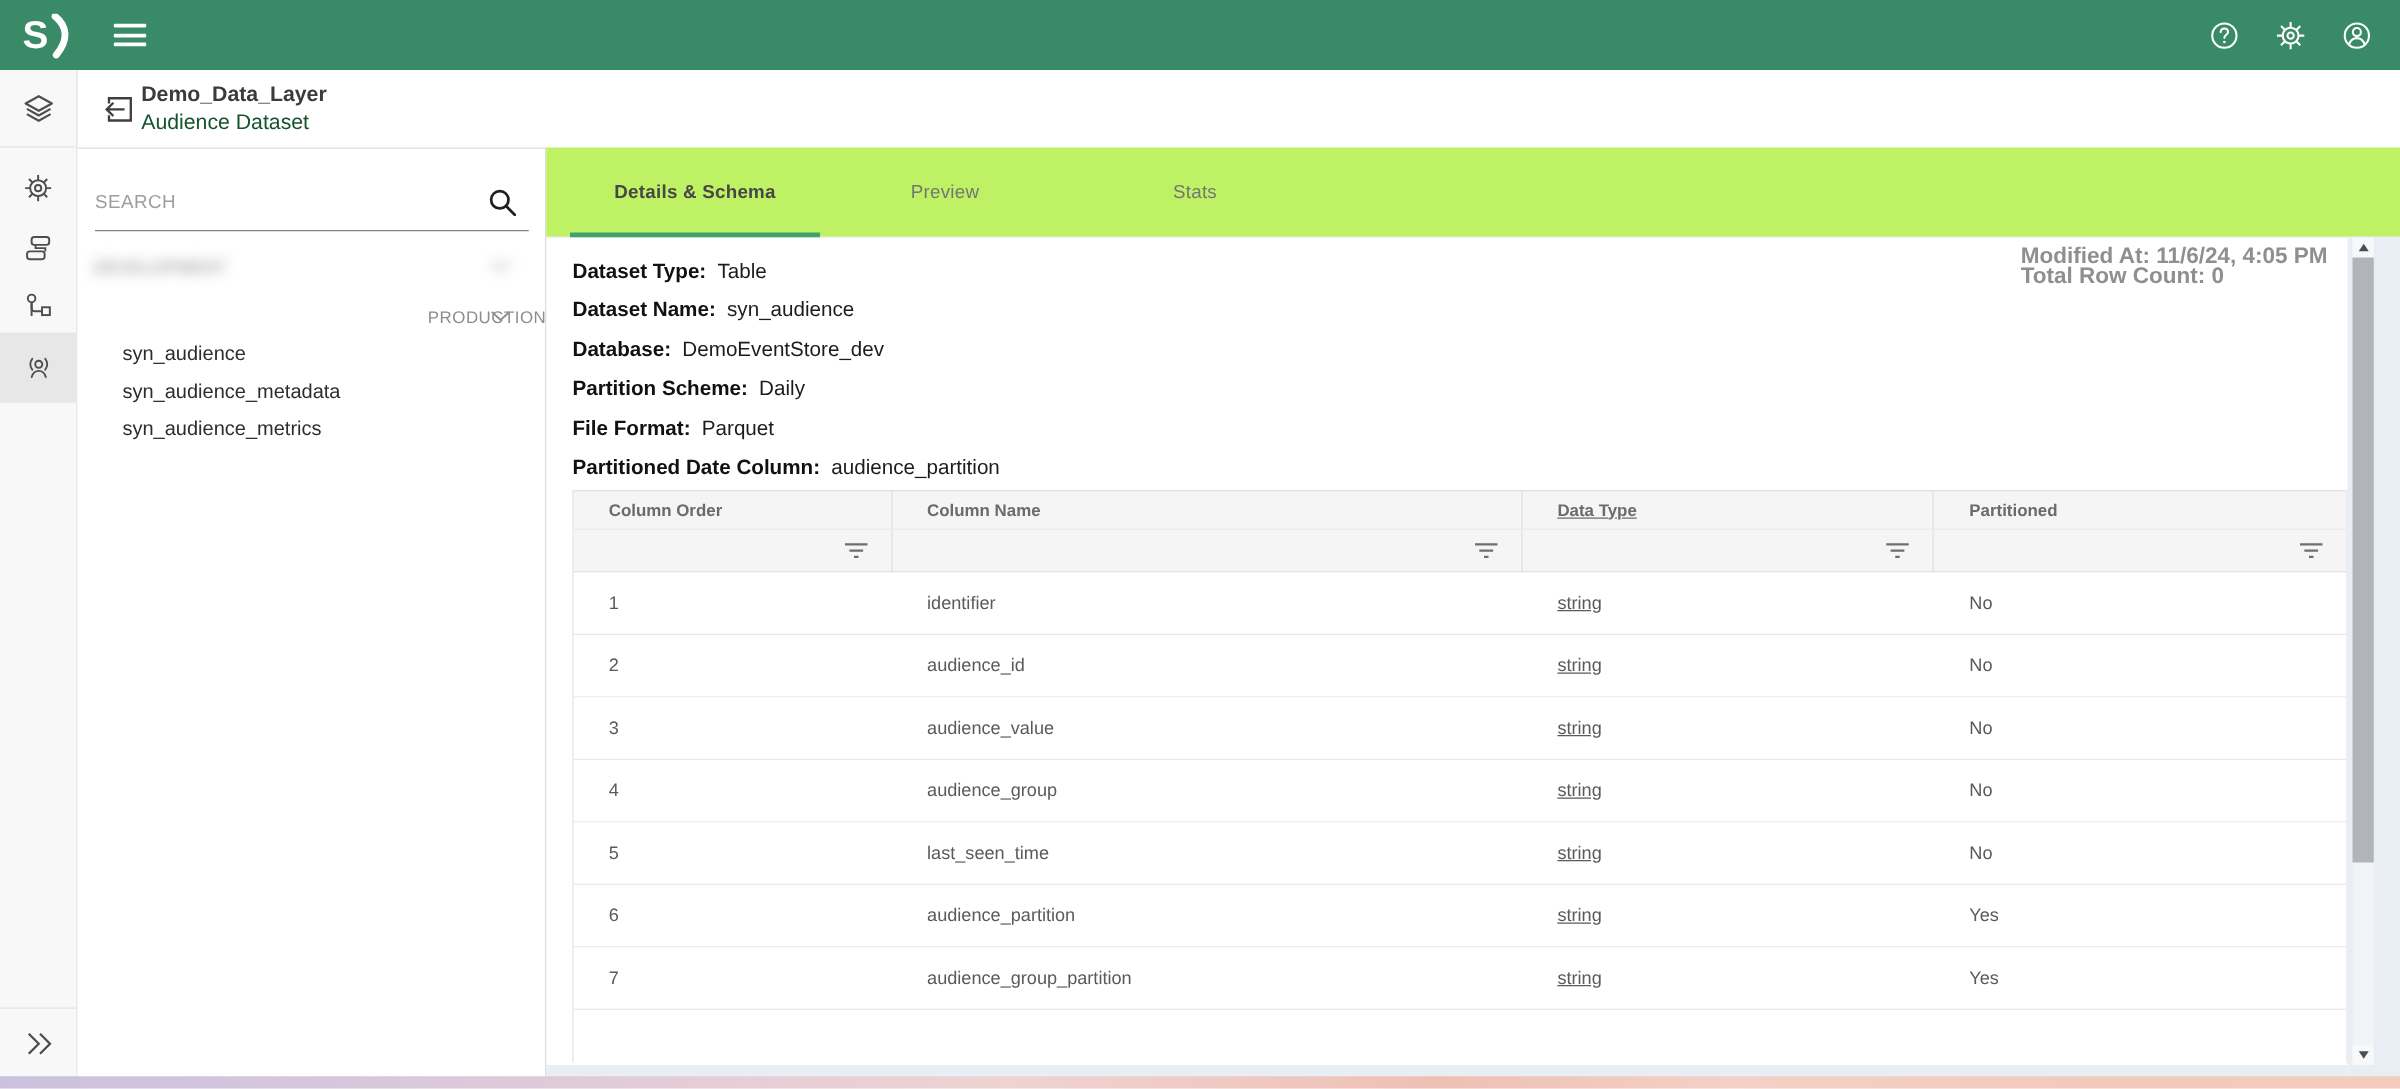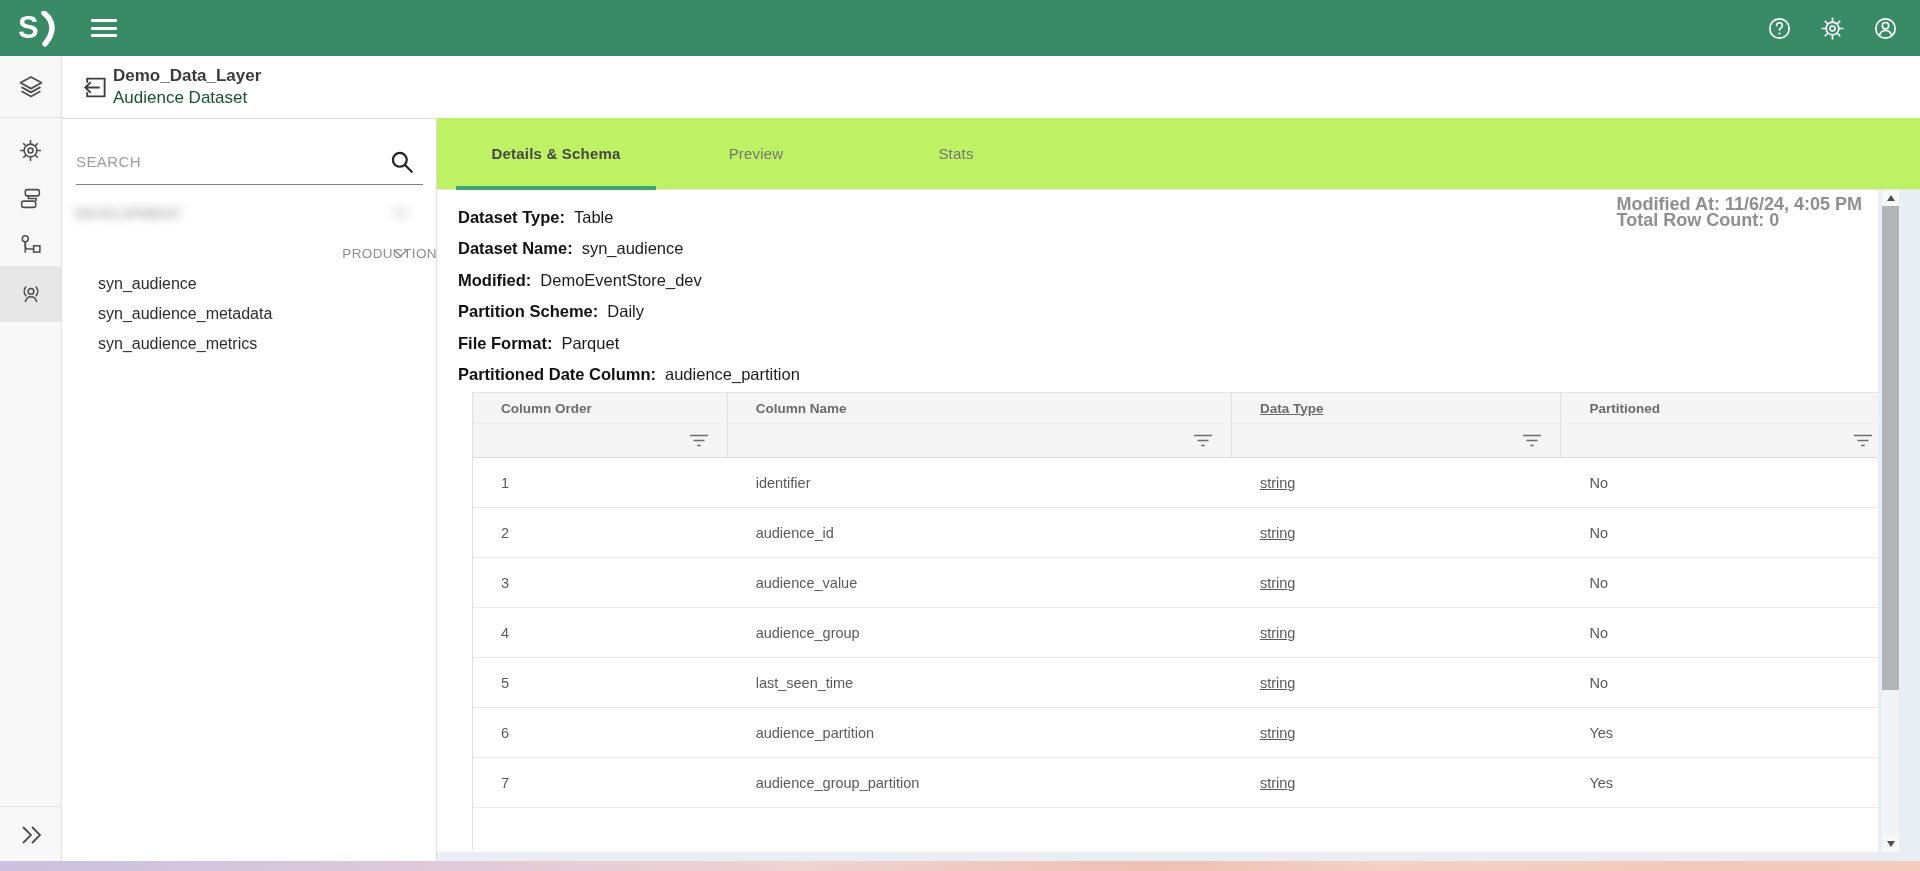--- a/index.html
+++ b/index.html
@@ -75,21 +75,21 @@
 
   .details { position:absolute; left:21px; top:12px; }
   .detail-line { font-size:16.5px; line-height:31.4px; color:#1c1c1c; }
   .detail-line b { color:#111; font-weight:700; }
   .detail-line span { margin-left:9px; }
 
   .meta { position:absolute; right:58px; top:6px; text-align:left; }
   .meta div { font-size:18px; font-weight:700; color:#8f8f8f; line-height:16px; }
 
   
-  .grid { position:absolute; left:35px; top:202px; width:1420px; border-left:1px solid #e0e0e0; border-right:1px solid #e0e0e0; }
+  .grid { position:absolute; left:21px; top:202px; width:1420px; border-left:1px solid #e0e0e0; border-right:1px solid #e0e0e0; }
   .g-row { display:flex; }
   .g-head { height:32px; background:#f5f5f5; border-top:1px solid #e0e0e0; border-bottom:1px solid #ececec; }
   .g-head .g-cell { display:flex; align-items:center; padding-left:28px; font-size:13.5px; font-weight:700; color:#6b6b6b; border-right:1px solid #e0e0e0; cursor:pointer; }
   .g-filter { height:34px; background:#f5f5f5; border-bottom:1px solid #dcdcdc; }
   .g-filter .g-cell { display:flex; align-items:center; justify-content:flex-end; padding-right:18px; border-right:1px solid #e0e0e0; }
   .g-filter .g-cell svg { cursor:pointer; }
   .g-data { height:50px; border-bottom:1px solid #e9e9e9; cursor:pointer; background:#fff; }
   .g-data .g-cell { display:flex; align-items:center; padding-left:28px; font-size:14.5px; color:#5a5a5a; }
   .g-cell:nth-child(1) { width:255px; }
   .g-cell:nth-child(2) { width:505px; }
@@ -237,21 +237,21 @@
     <div class="tab active">Details &amp; Schema</div>
     <div class="tab">Preview</div>
     <div class="tab">Stats</div>
     <div class="tab-underline"></div>
   </div>
 
   <div class="content">
     <div class="details" id="details">
         <div class="detail-line"><b>Dataset Type:</b><span>Table</span></div>
         <div class="detail-line"><b>Dataset Name:</b><span>syn_audience</span></div>
-        <div class="detail-line"><b>Modified:</b><span>DemoEventStore_dev</span></div>
+        <div class="detail-line"><b>Database:</b><span>DemoEventStore_dev</span></div>
         <div class="detail-line"><b>Partition Scheme:</b><span>Daily</span></div>
         <div class="detail-line"><b>File Format:</b><span>Parquet</span></div>
         <div class="detail-line"><b>Partitioned Date Column:</b><span>audience_partition</span></div>
       </div>
 
     <div class="meta">
       <div>Modified At: 11/6/24, 4:05 PM</div>
       <div>Total Row Count: 0</div>
     </div>
 

